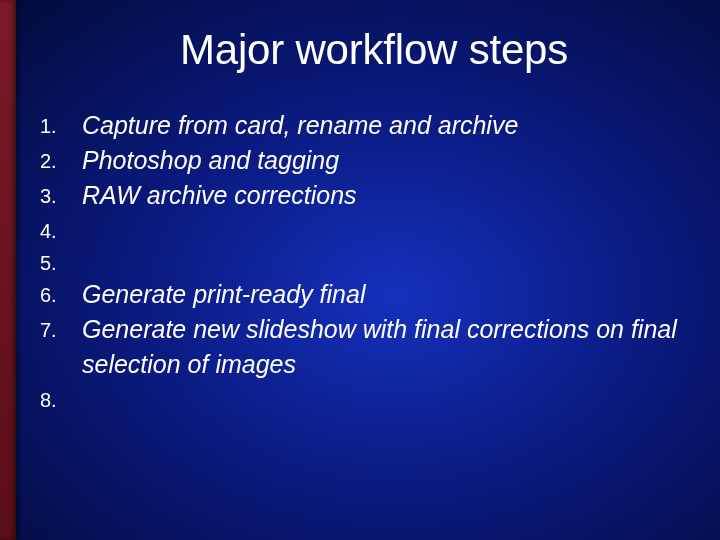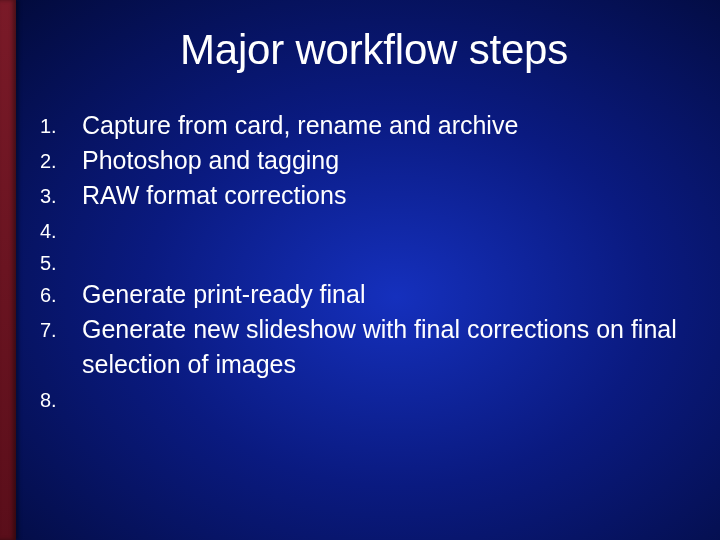--- a/index.html
+++ b/index.html
@@ -43,41 +43,42 @@
       width: 42px;
       flex-shrink: 0;
       font-size: 20px;
       color: #fff;
       padding-top: 4px;
     }
     .txt {
       font-size: 25px;
       color: #fff;
       padding-right: 40px;
+      font-style: italic;
     }
   </style>
 </head>
 <body>
 
 <div class="sidebar"></div>
 
 <h1 class="title">Major workflow steps</h1>
 
 <div class="list">
   <div class="row">
     <div class="num">1.</div>
     <div class="txt">Capture from card, rename and archive</div>
   </div>
   <div class="row">
     <div class="num">2.</div>
     <div class="txt">Photoshop and tagging</div>
   </div>
   <div class="row">
     <div class="num">3.</div>
-    <div class="txt">RAW format corrections</div>
+    <div class="txt">RAW archive corrections</div>
   </div>
   <div class="row">
     <div class="num">4.</div>
   </div>
   <div class="row">
     <div class="num">5.</div>
   </div>
   <div class="row">
     <div class="num">6.</div>
     <div class="txt">Generate print-ready final</div>

